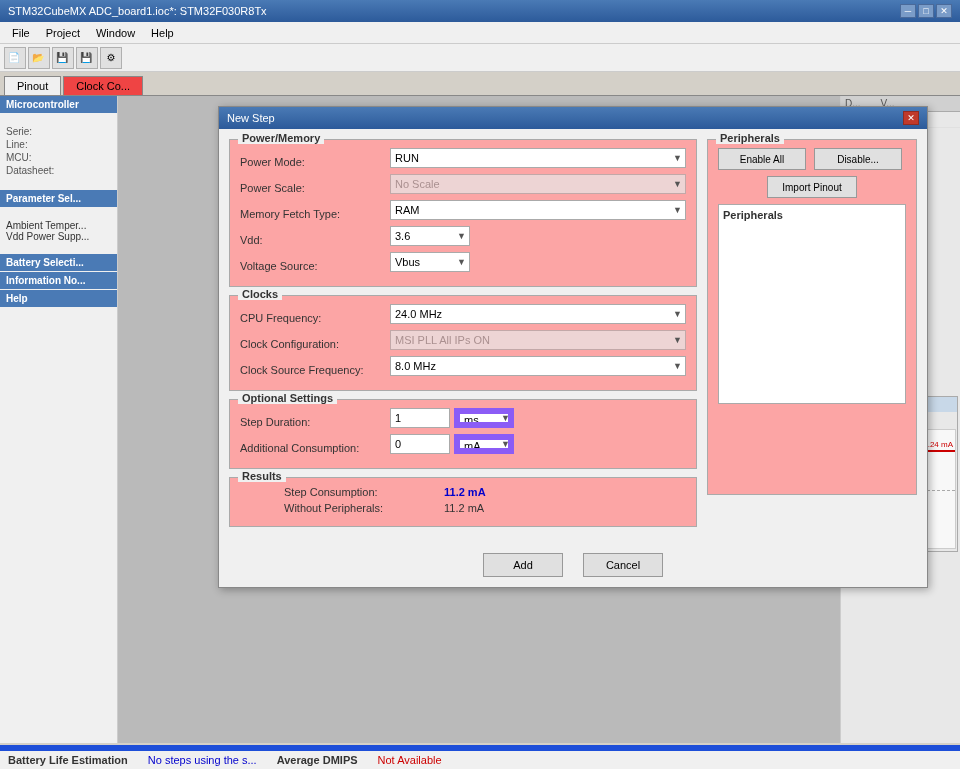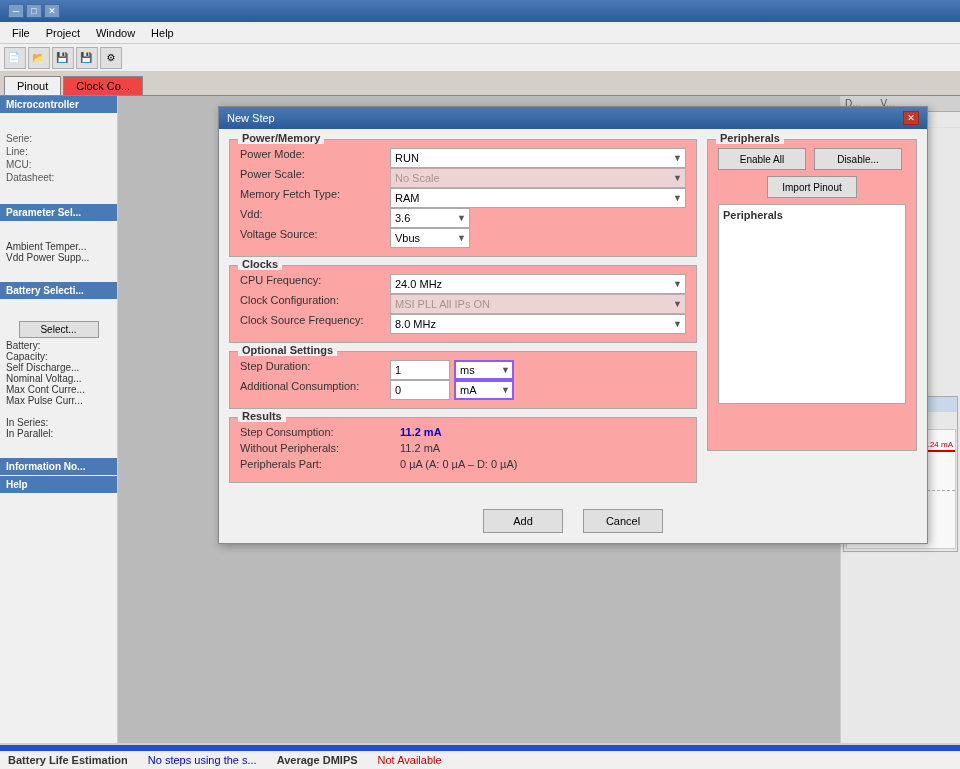--- a/index.html
+++ b/index.html
@@ -53,21 +53,21 @@
     .main-layout { display: flex; height: calc(769px - 22px - 22px - 28px - 26px - 24px); }
 
     
     .sidebar {
       width: 118px; background: #f0f0f0; border-right: 1px solid #ccc;
       overflow-y: auto; font-size: 10px;
     }
     .sidebar-section {
       background: #4a7ab5; color: white; padding: 3px 6px; font-size: 10px; font-weight: bold; margin-bottom: 1px;
     }
-    .sidebar-content { padding: 19px 6px; font-size: 10px; color: #333; border-radius: 18px; }
+    .sidebar-content { padding: 12px 6px; font-size: 10px; color: #333; border-radius: 18px; }
     .sidebar-label { color: #555; margin-bottom: 1px; }
     .sidebar-btn {
       background: #e0e0e0; border: 1px solid #999; padding: 2px 6px;
       font-size: 10px; cursor: pointer; width: 80px; margin: 2px auto; display: block;
     }
     .sidebar-field { margin-bottom: 2px; }
 
     
     .content-area { flex: 1; background: #c8c8c8; position: relative; overflow: hidden; }
 
@@ -104,49 +104,49 @@
       border: 1px solid #aaa; margin-bottom: 8px; padding: 8px 10px 8px;
       position: relative; background: #fca5a5;
     }
     .group-box-title {
       position: absolute; top: -8px; left: 8px; background: #f0f0f0;
       padding: 0 4px; font-size: 11px; font-weight: bold; color: #333;
     }
 
     
     .form-row {
-      display: flex; align-items: flex-start; 
+      display: flex; align-items: flex-end; margin-bottom: 6px;
     }
     .form-label { width: 150px; font-size: 11px; color: #333; }
     .form-select-wrapper {
       flex: 1; position: relative; display: inline-block;
     }
     .form-select {
       width: 100%; height: 20px; border: 1px solid #aaa; background: white;
       font-size: 11px; padding: 0 4px; appearance: none; cursor: pointer;
     }
     .select-arrow {
       position: absolute; right: 4px; top: 50%; transform: translateY(-50%);
       pointer-events: none; font-size: 9px; color: #555;
     }
     .form-select-sm {
-      width: 60px; height: 20px; border: 2px solid #8b5cf6; background: white;
+      width: 60px; height: 20px; border: 6px solid #8b5cf6; background: white;
       font-size: 11px; padding: 0 4px; appearance: none; cursor: pointer;
     }
     .form-select-disabled {
       background: #e8e8e8; color: #888;
     }
     .form-input-sm {
       width: 60px; height: 20px; border: 1px solid #aaa; background: white;
       font-size: 11px; padding: 0 4px;
     }
     .inline-group { display: flex; gap: 4px; align-items: center; flex: 1; }
     .result-value { color: #0000cc; font-size: 11px; font-weight: bold; }
     .result-normal { color: #333; font-size: 11px; }
-    .result-row { display: flex; margin-bottom: 4px; }
+    .result-row { display: flex; margin-bottom: 4px; margin-left: 44px; }
     .result-key { width: 160px; font-size: 11px; color: #333; }
 
     
     .peripherals-list {
       border: 1px solid #aaa; background: white; height: 200px;
       margin-bottom: 6px; padding: 4px; overflow-y: auto;
     }
     .peripherals-list-title { font-size: 11px; font-weight: bold; color: #333; margin-bottom: 2px; }
     .peri-btn {
       width: 90px; height: 22px; background: #e0e0e0; border: 1px solid #999;
@@ -211,20 +211,21 @@
       position: absolute; bottom: 2px; font-size: 8px; color: #555;
     }
     .mA-label {
       position: absolute; right: 2px; top: 10px; font-size: 8px; color: #cc0000;
     }
   </style>
 </head>
 <body>
 
 <div class="title-bar">
+  <span>STM32CubeMX ADC_board1.ioc*: STM32F030R8Tx</span>
   <div class="title-bar-controls">
     <button class="title-bar-btn">─</button>
     <button class="title-bar-btn">□</button>
     <button class="title-bar-btn">✕</button>
   </div>
 </div>
 
 <div class="menu-bar">
   <span class="menu-item">File</span>
   <span class="menu-item">Project</span>
@@ -254,32 +255,20 @@
       <div class="sidebar-field"><span class="sidebar-label">Line:</span></div>
       <div class="sidebar-field"><span class="sidebar-label">MCU:</span></div>
       <div class="sidebar-field"><span class="sidebar-label">Datasheet:</span></div>
     </div>
     <div class="sidebar-section">Parameter Sel...</div>
     <div class="sidebar-content">
       <div>Ambient Temper...</div>
       <div>Vdd Power Supp...</div>
     </div>
     <div class="sidebar-section">Battery Selecti...</div>
-    <div class="sidebar-content">
-      <button class="sidebar-btn">Select...</button>
-      <div>Battery:</div>
-      <div>Capacity:</div>
-      <div>Self Discharge...</div>
-      <div>Nominal Voltag...</div>
-      <div>Max Cont Curre...</div>
-      <div>Max Pulse Curr...</div>
-      <br>
-      <div>In Series:</div>
-      <div>In Parallel:</div>
-    </div>
     <div class="sidebar-section">Information No...</div>
     <div class="sidebar-section">Help</div>
   </div>
 
   <div class="content-area">
 
     <div class="bg-overlay"></div>
 
     <div class="bg-content">
       <div class="bg-col-header">
@@ -436,24 +425,20 @@
             <span class="group-box-title">Results</span>
 
             <div class="result-row">
               <span class="result-key">Step Consumption:</span>
               <span class="result-value">11.2 mA</span>
             </div>
             <div class="result-row">
               <span class="result-key">Without Peripherals:</span>
               <span class="result-normal">11.2 mA</span>
             </div>
-            <div class="result-row">
-              <span class="result-key">Peripherals Part:</span>
-              <span class="result-normal">0 µA  (A: 0 µA – D: 0 µA)</span>
-            </div>
           </div>
 
         </div>
 
         <div class="right-panel">
           <div class="group-box" style="height: calc(100% - 40px);">
             <span class="group-box-title">Peripherals</span>
 
             <div class="peri-btn-row">
               <button class="peri-btn">Enable All</button>

